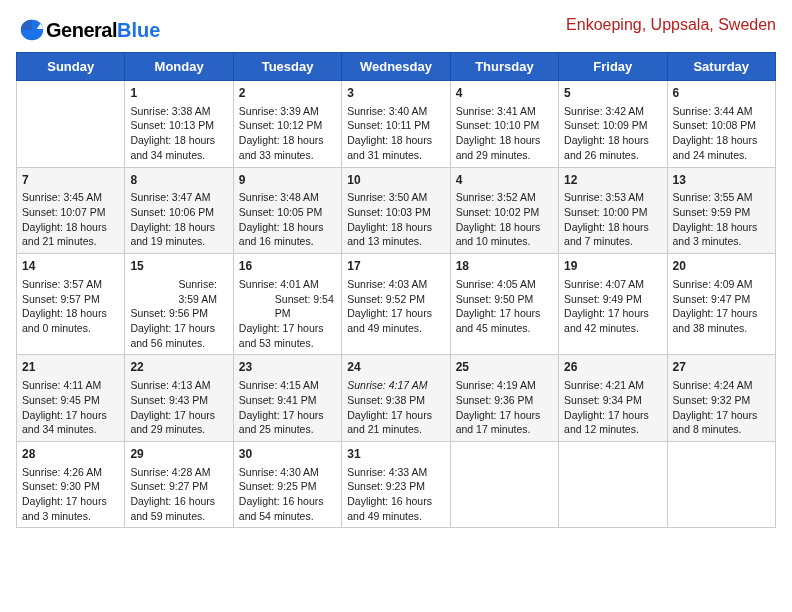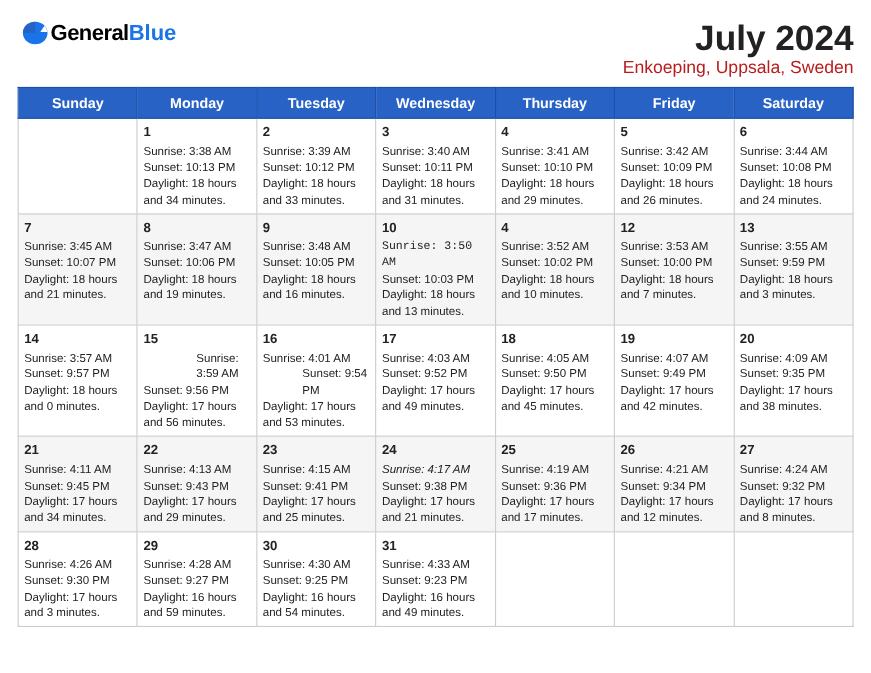--- a/index.html
+++ b/index.html
@@ -87,21 +87,20 @@
   <div class="logo">
     <svg class="logo-icon" viewBox="0 0 30 30">
       <path d="M15 4 C8 4 3 9 3 15 C3 21 8 26 15 26 C22 26 27 21 27 15 C27 9 22 4 15 4Z" fill="#1a73e8"></path>
       <path d="M15 4 C8 4 3 9 3 15 L15 15 Z" fill="#2962c5"></path>
       <path d="M24 8 L20 14 L27 14 C26 11 25 9 24 8Z" fill="#fff"></path>
     </svg>
     <span style="font-size:20px; font-weight:bold; color:#000000; letter-spacing:-0.5px;">General</span>
       <span style="font-size:20px; font-weight:bold; color:#1a73e8;">Blue</span>
   </div>
   <div class="title-area">
-    <div class="month-title">July 2024</div>
     <div class="location-title">Enkoeping, Uppsala, Sweden</div>
   </div>
 </div>
 
 <table>
   <thead>
     <tr id="weekday-header">
     <th>Sunday</th>
         <th>Monday</th>
         <th>Tuesday</th>
@@ -165,21 +164,21 @@
           <span style="display: block;">Daylight: 18 hours and 19 minutes.</span>
         </td>
         <td>
           <span class="day-num">9</span>
           <span style="display: block;">Sunrise: 3:48 AM</span>
           <span style="display: block;">Sunset: 10:05 PM</span>
           <span style="display: block;">Daylight: 18 hours and 16 minutes.</span>
         </td>
         <td>
           <span class="day-num">10</span>
-          <span style="display: block; font-family: Liberation Mono, monospace;">Sunrise: 3:50 AM</span>
+          <span style="display: block;">Sunrise: 3:50 AM</span>
           <span style="display: block;">Sunset: 10:03 PM</span>
           <span style="display: block;">Daylight: 18 hours and 13 minutes.</span>
         </td>
         <td>
           <span class="day-num">4</span>
           <span style="display: block;">Sunrise: 3:52 AM</span>
           <span style="display: block;">Sunset: 10:02 PM</span>
           <span style="display: block;">Daylight: 18 hours and 10 minutes.</span>
         </td>
         <td>
@@ -228,21 +227,21 @@
         </td>
         <td>
           <span class="day-num">19</span>
           <span style="display: block;">Sunrise: 4:07 AM</span>
           <span style="display: block;">Sunset: 9:49 PM</span>
           <span style="display: block;">Daylight: 17 hours and 42 minutes.</span>
         </td>
         <td>
           <span class="day-num">20</span>
           <span style="display: block;">Sunrise: 4:09 AM</span>
-          <span style="display: block;">Sunset: 9:35 PM</span>
+          <span style="display: block;">Sunset: 9:47 PM</span>
           <span style="display: block;">Daylight: 17 hours and 38 minutes.</span>
         </td>
       </tr>
       <tr>
         <td>
           <span class="day-num">21</span>
           <span style="display: block;">Sunrise: 4:11 AM</span>
           <span style="display: block;">Sunset: 9:45 PM</span>
           <span style="display: block;">Daylight: 17 hours and 34 minutes.</span>
         </td>

